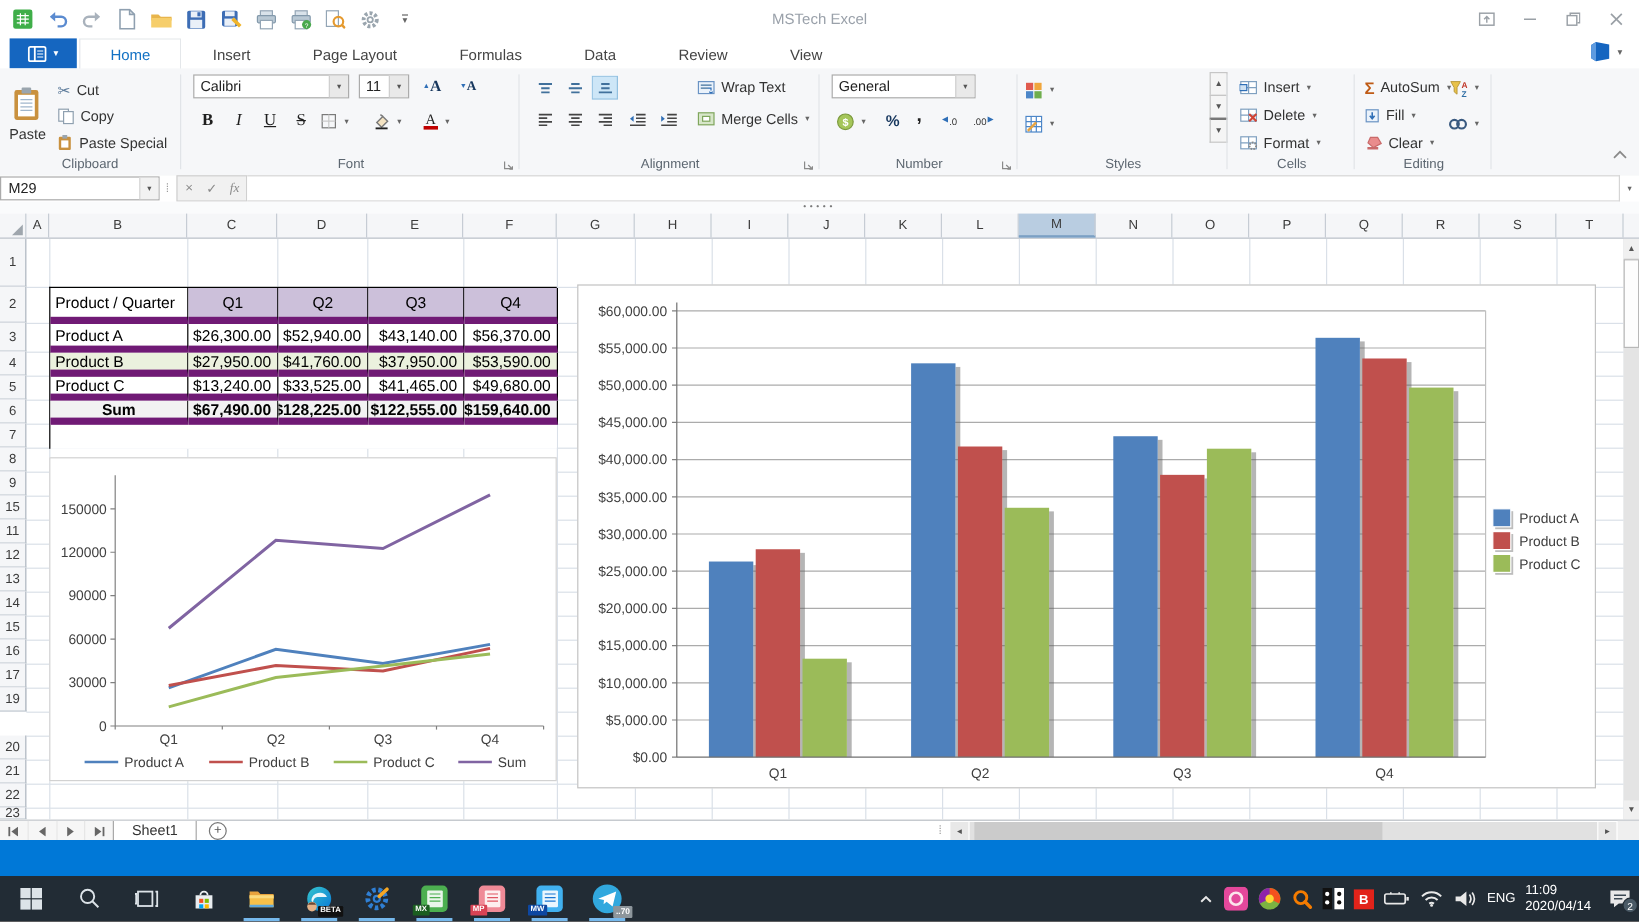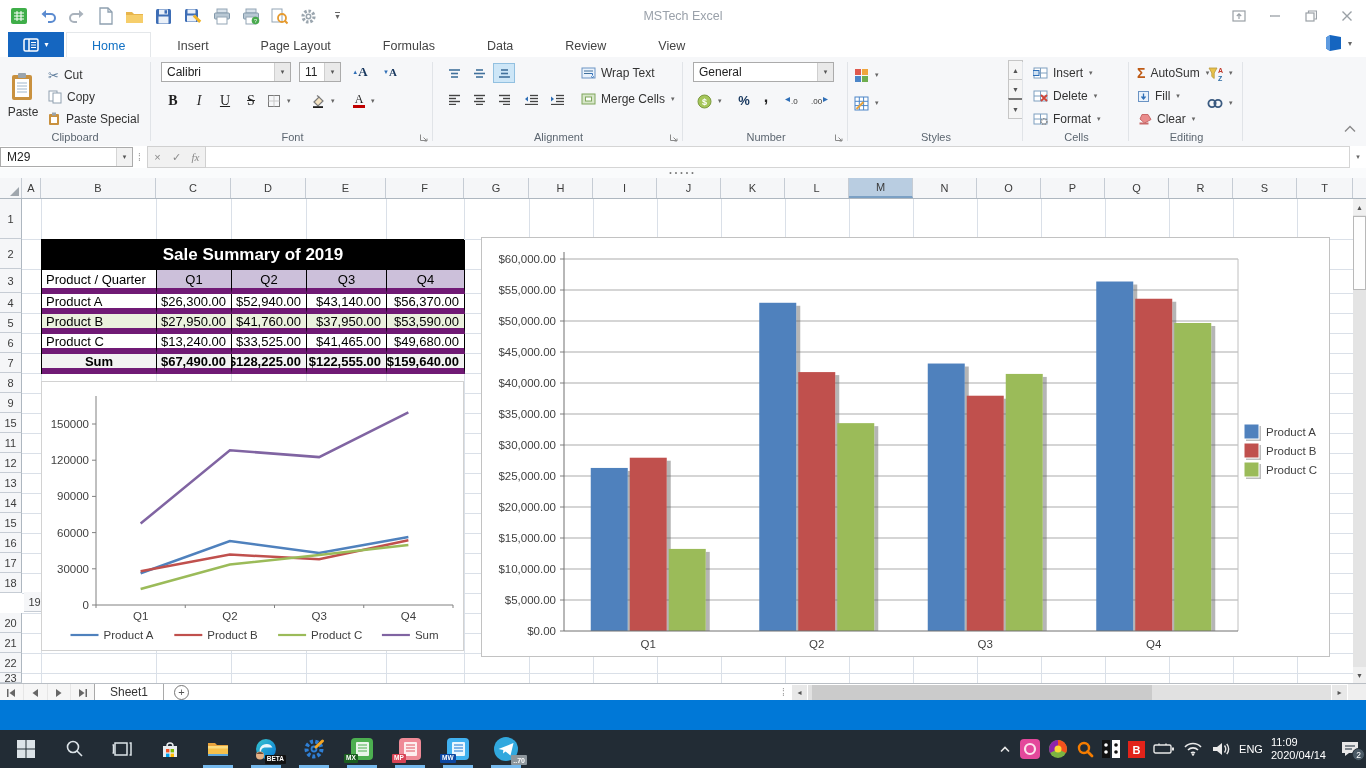--- a/index.html
+++ b/index.html
@@ -488,21 +488,21 @@
       <span class="lnch">
           <svg width="9" height="9">
             <path d="M1.5 1.5 v6 h6" fill="none" stroke="#8A8A8A"></path>
             <path d="M4.5 4.5 l3.5 3.5 M8 5.5 v2.5 h-2.5" stroke="#8A8A8A" fill="none"></path>
           </svg>
         </span>
     </div>
     <div class="gsep" style="left:682px"></div>
 
     <div class="rgroup" style="left:685px;width:162px">
-      <div class="combo" style="left:8px;top:5px;width:141px">
+      <div class="combo" style="left:8px;top:5px;width:120px">
           <span>General</span>
           <span class="arr">▾</span>
         </div>
       <div class="rsm" style="left:12px;top:34px">
           <span>
             <svg width="15" height="15">
               <circle cx="7.5" cy="7.5" r="6.5" fill="#A5C65A" stroke="#7C9A3E"></circle>
               <text x="7.5" y="11" text-anchor="middle" font-size="9" font-weight="bold" fill="#FFF" font-family="Liberation Sans">$</text>
             </svg>
           </span>
@@ -767,28 +767,27 @@
         <div class="rowh" style="top: 194px; height: 20px;">9</div>
         <div class="rowh" style="top: 214px; height: 20px;">15</div>
         <div class="rowh" style="top: 234px; height: 20px;">11</div>
         <div class="rowh" style="top: 254px; height: 20px;">12</div>
         <div class="rowh" style="top: 274px; height: 20px;">13</div>
         <div class="rowh" style="top: 294px; height: 20px;">14</div>
         <div class="rowh" style="top: 314px; height: 20px;">15</div>
         <div class="rowh" style="top: 334px; height: 20px;">16</div>
         <div class="rowh" style="top: 354px; height: 20px;">17</div>
         <div class="rowh" style="top: 374px; height: 20px;">18</div>
-        <div class="rowh" style="top: 393px; height: 20px; margin-left: 24px;">19</div>
+        <div class="rowh" style="top: 374px; height: 20px;">19</div>
         <div class="rowh" style="top: 414px; height: 20px;">20</div>
         <div class="rowh" style="top: 434px; height: 20px;">21</div>
         <div class="rowh" style="top: 454px; height: 20px;">22</div>
         <div class="rowh" style="top: 474px; height: 10px;">23</div>
       </div>
     <div id="sale-table">
-        <div class="t-title">Sale Summary of 2019</div>
         <div class="t-cell t-label t-head-first">Product / Quarter</div>
         <div class="t-cell t-head purple">Q1</div>
         <div class="t-cell t-head purple">Q2</div>
         <div class="t-cell t-head purple">Q3</div>
         <div class="t-cell t-head purple">Q4</div>
         <div class="t-cell t-label">Product A</div>
         <div class="t-cell t-num">$26,300.00</div>
         <div class="t-cell t-num">$52,940.00</div>
         <div class="t-cell t-num">$43,140.00</div>
         <div class="t-cell t-num">$56,370.00</div>

